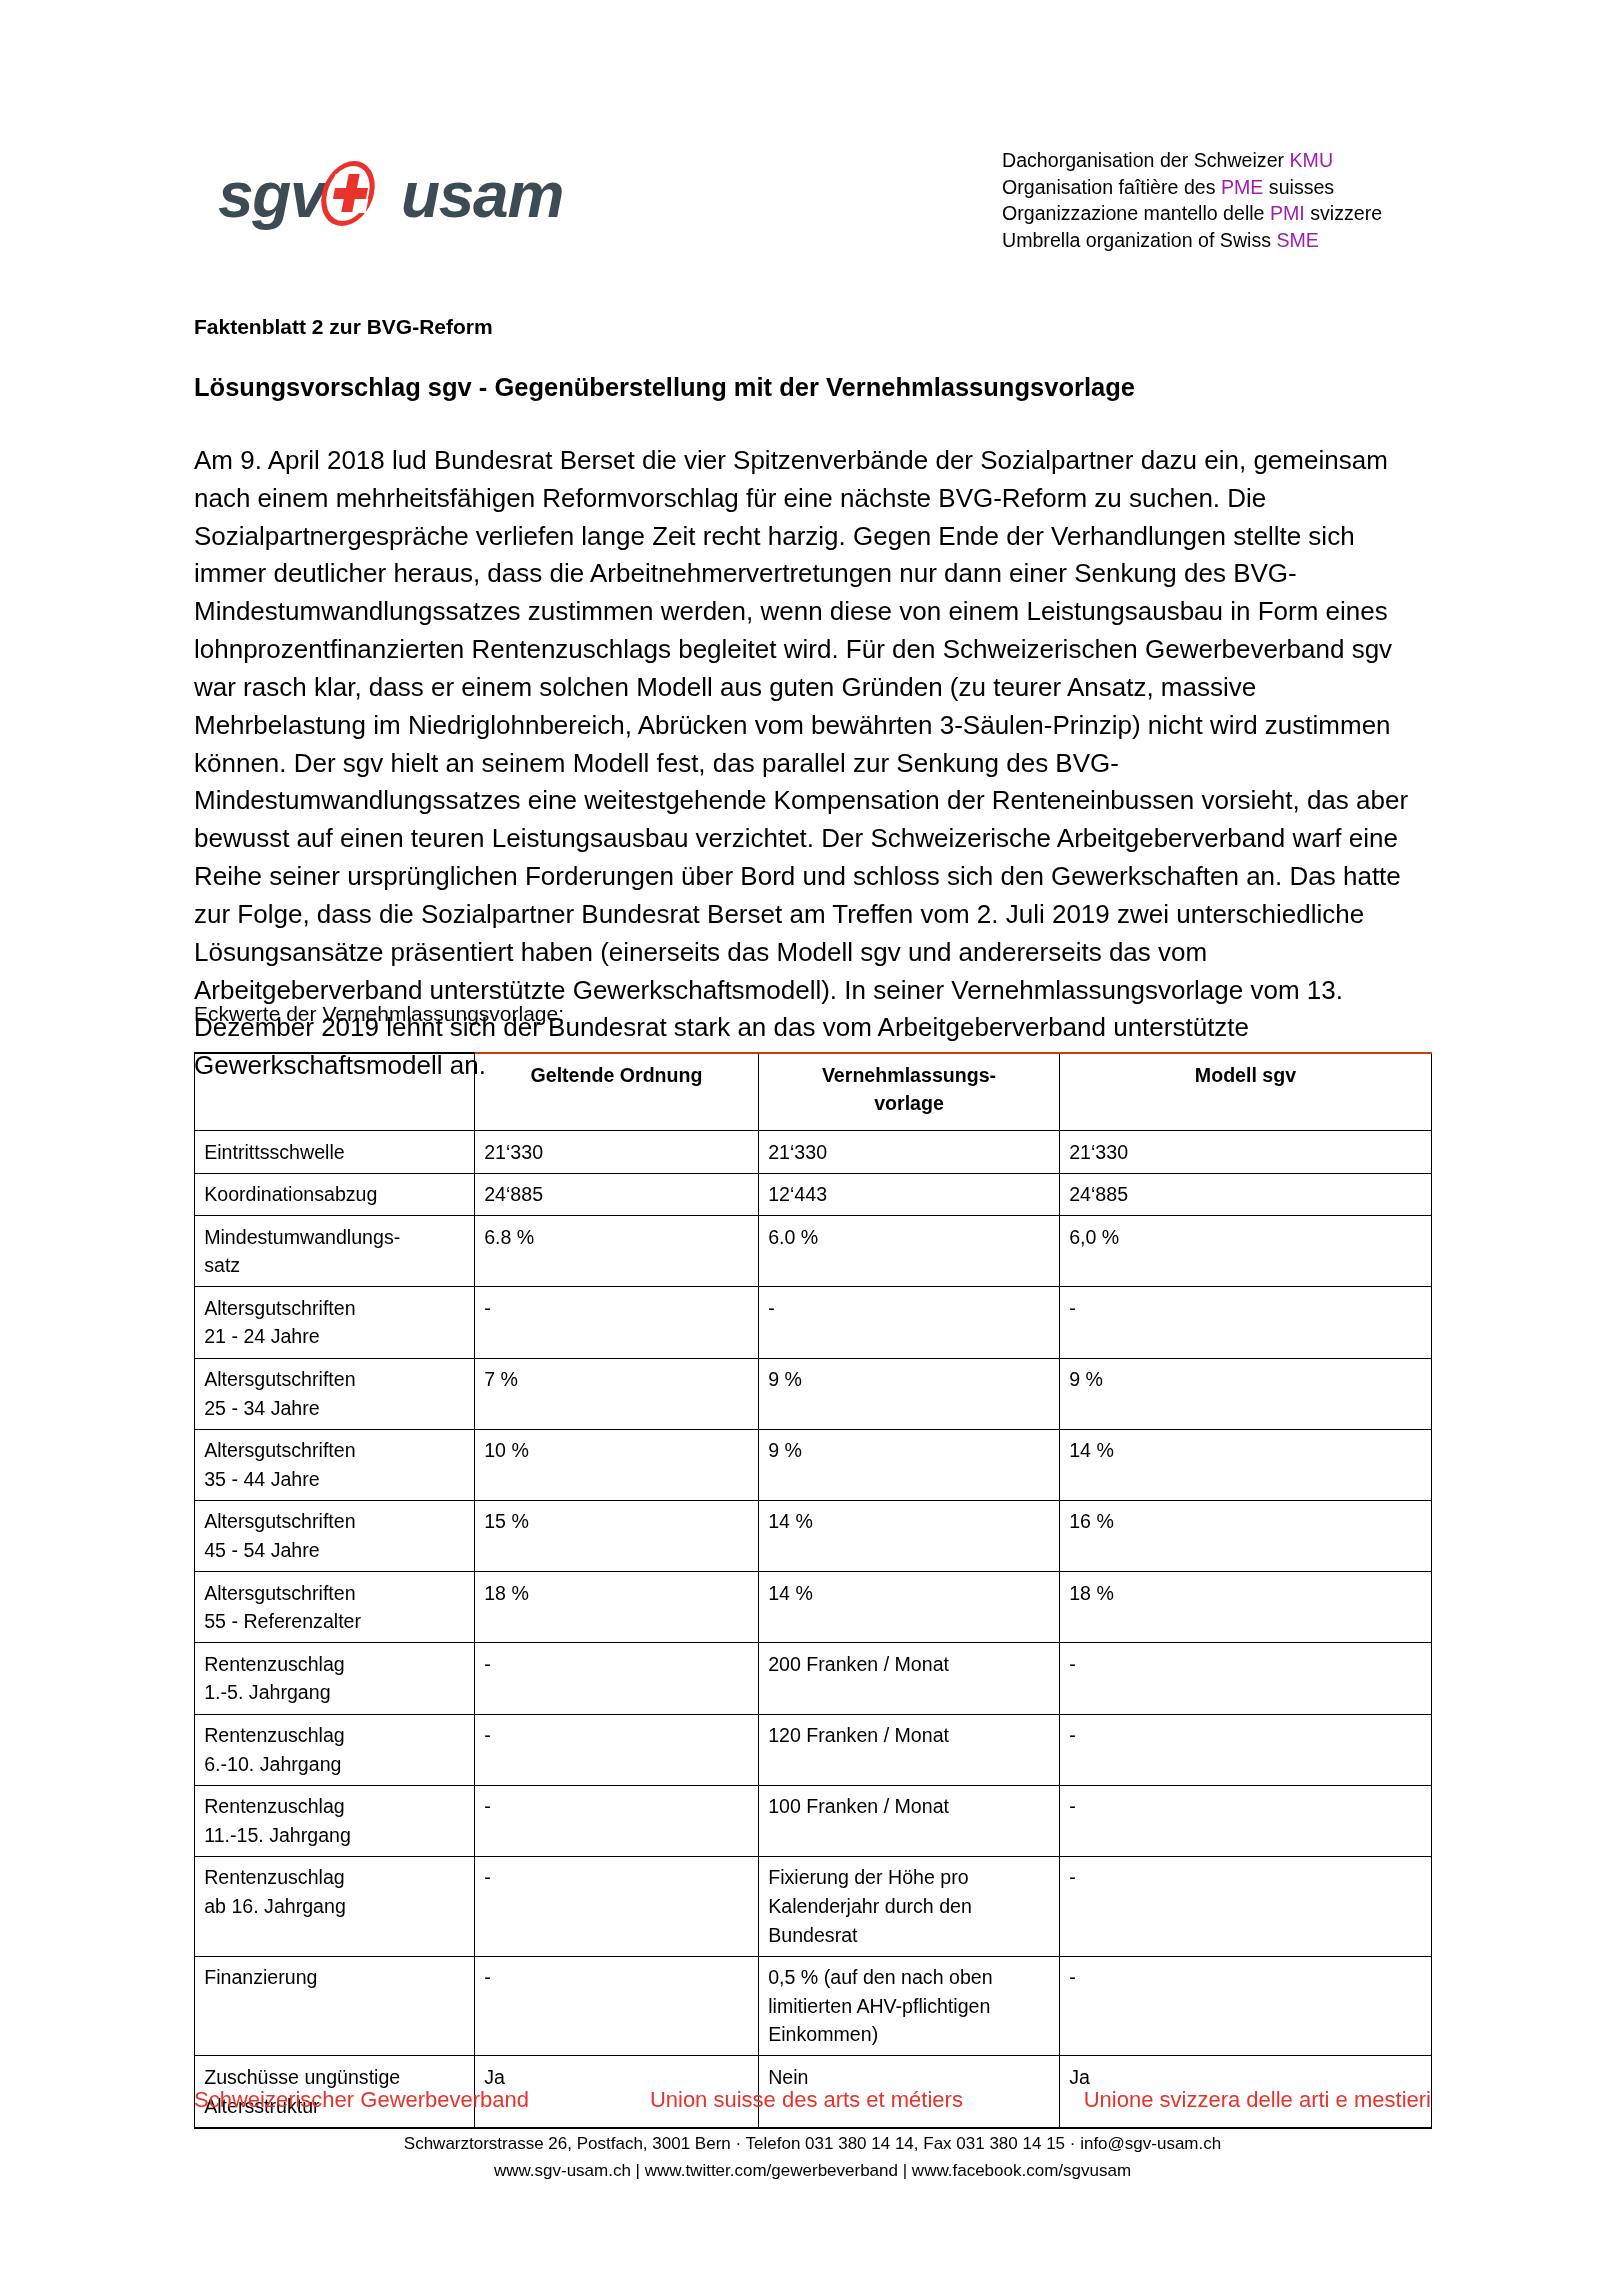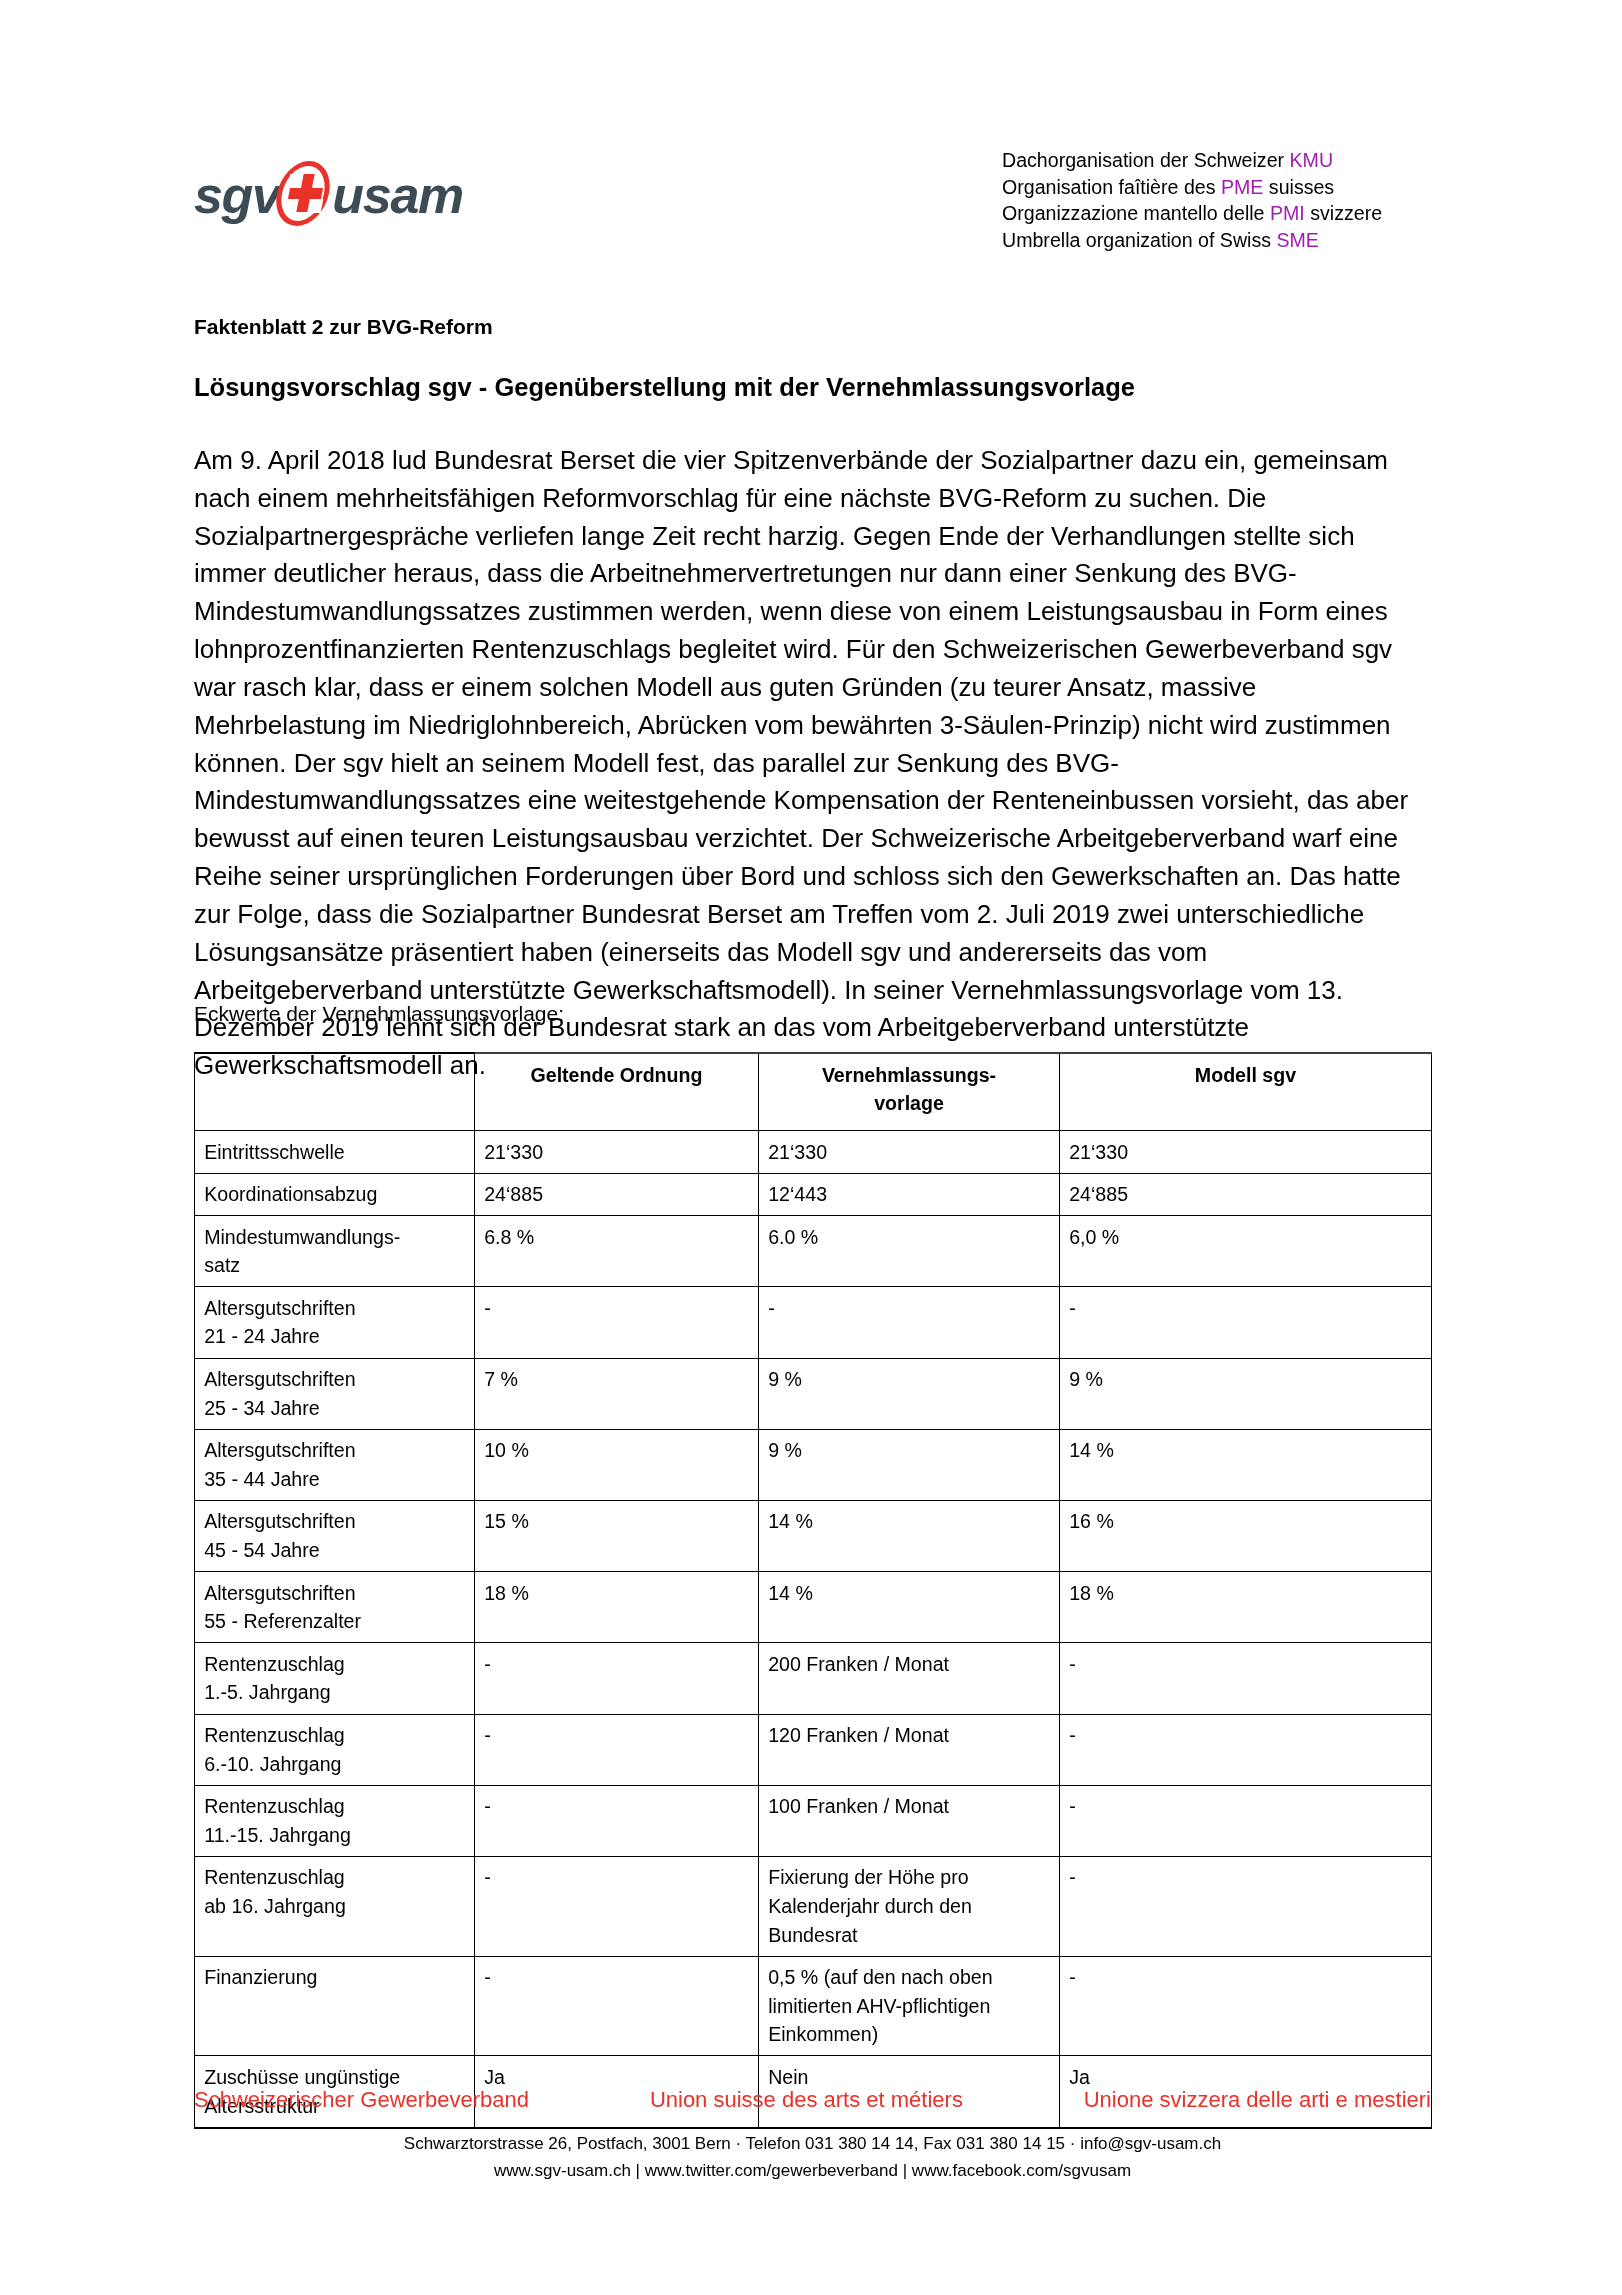--- a/index.html
+++ b/index.html
@@ -34,24 +34,25 @@
     left: 0;
     top: 11.8px;
     height: 72px;
     display: flex;
     align-items: center;
   }
   .logo-text {
     font-family: "Liberation Sans", sans-serif;
     font-style: italic;
     font-weight: bold;
-    font-size: 52px;
+    font-size: 64px;
     letter-spacing: -1.3px;
     color: #3d4b55;
     line-height: 1;
+    margin-left: 24px;
   }
   .logo-mark {
     position: relative;
     width: 63px;
     height: 68px;
     margin: 0 -3.9px 0 -6.5px;
     flex: none;
   }
   .logo-mark .ring {
     position: absolute;
@@ -165,21 +166,21 @@
     padding: 6.5px 9.2px;
     vertical-align: top;
     line-height: 1.46;
   }
   table.cmp thead th {
     font-weight: bold;
     text-align: center;
     height: 63px;
   }
   table.cmp thead th.blank { border-top: 2px solid #000; }
-  table.cmp thead th { border-top: 2px solid #404040; }
+  table.cmp thead th { border-top: 2px solid #c2410c; }
   table.cmp tbody tr:last-child td { border-bottom: 2px solid #000; }
   td.lbl {
     text-align: left;
     font-weight: normal;
   }
   td.val {
   }
 
   
   .footer {

